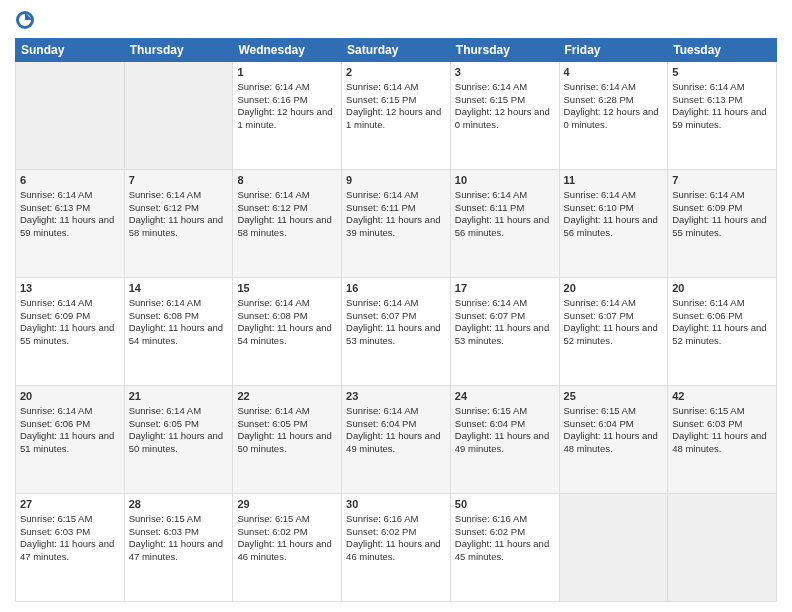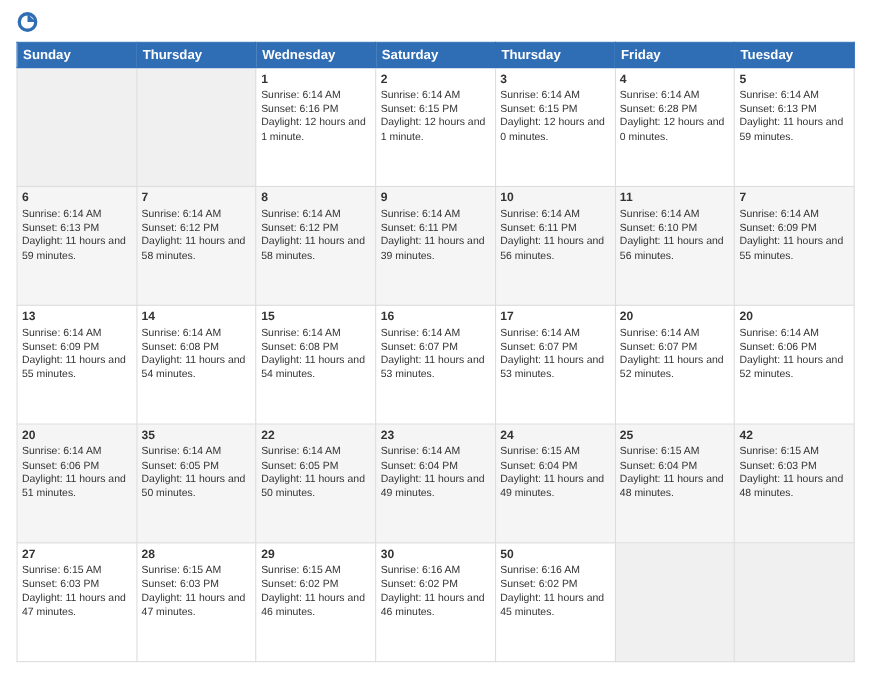--- a/index.html
+++ b/index.html
@@ -151,21 +151,21 @@
           <td><span class="day-num">13</span><span>Sunrise: 6:14 AM</span><br><span>Sunset: 6:09 PM</span><br><span>Daylight: 11 hours and 55 minutes.</span></td>
           <td><span class="day-num">14</span><span>Sunrise: 6:14 AM</span><br><span>Sunset: 6:08 PM</span><br><span>Daylight: 11 hours and 54 minutes.</span></td>
           <td><span class="day-num">15</span><span>Sunrise: 6:14 AM</span><br><span>Sunset: 6:08 PM</span><br><span>Daylight: 11 hours and 54 minutes.</span></td>
           <td><span class="day-num">16</span><span>Sunrise: 6:14 AM</span><br><span>Sunset: 6:07 PM</span><br><span>Daylight: 11 hours and 53 minutes.</span></td>
           <td><span class="day-num">17</span><span>Sunrise: 6:14 AM</span><br><span>Sunset: 6:07 PM</span><br><span>Daylight: 11 hours and 53 minutes.</span></td>
           <td><span class="day-num">20</span><span>Sunrise: 6:14 AM</span><br><span>Sunset: 6:07 PM</span><br><span>Daylight: 11 hours and 52 minutes.</span></td>
           <td><span class="day-num">20</span><span>Sunrise: 6:14 AM</span><br><span>Sunset: 6:06 PM</span><br><span>Daylight: 11 hours and 52 minutes.</span></td>
         </tr>
         <tr>
           <td><span class="day-num">20</span><span>Sunrise: 6:14 AM</span><br><span>Sunset: 6:06 PM</span><br><span>Daylight: 11 hours and 51 minutes.</span></td>
-          <td><span class="day-num">35</span><span>Sunrise: 6:14 AM</span><br><span>Sunset: 6:05 PM</span><br><span>Daylight: 11 hours and 50 minutes.</span></td>
+          <td><span class="day-num">21</span><span>Sunrise: 6:14 AM</span><br><span>Sunset: 6:05 PM</span><br><span>Daylight: 11 hours and 50 minutes.</span></td>
           <td><span class="day-num">22</span><span>Sunrise: 6:14 AM</span><br><span>Sunset: 6:05 PM</span><br><span>Daylight: 11 hours and 50 minutes.</span></td>
           <td><span class="day-num">23</span><span>Sunrise: 6:14 AM</span><br><span>Sunset: 6:04 PM</span><br><span>Daylight: 11 hours and 49 minutes.</span></td>
           <td><span class="day-num">24</span><span>Sunrise: 6:15 AM</span><br><span>Sunset: 6:04 PM</span><br><span>Daylight: 11 hours and 49 minutes.</span></td>
           <td><span class="day-num">25</span><span>Sunrise: 6:15 AM</span><br><span>Sunset: 6:04 PM</span><br><span>Daylight: 11 hours and 48 minutes.</span></td>
           <td><span class="day-num">42</span><span>Sunrise: 6:15 AM</span><br><span>Sunset: 6:03 PM</span><br><span>Daylight: 11 hours and 48 minutes.</span></td>
         </tr>
         <tr>
           <td><span class="day-num">27</span><span>Sunrise: 6:15 AM</span><br><span>Sunset: 6:03 PM</span><br><span>Daylight: 11 hours and 47 minutes.</span></td>
           <td><span class="day-num">28</span><span>Sunrise: 6:15 AM</span><br><span>Sunset: 6:03 PM</span><br><span>Daylight: 11 hours and 47 minutes.</span></td>
           <td><span class="day-num">29</span><span>Sunrise: 6:15 AM</span><br><span>Sunset: 6:02 PM</span><br><span>Daylight: 11 hours and 46 minutes.</span></td>

